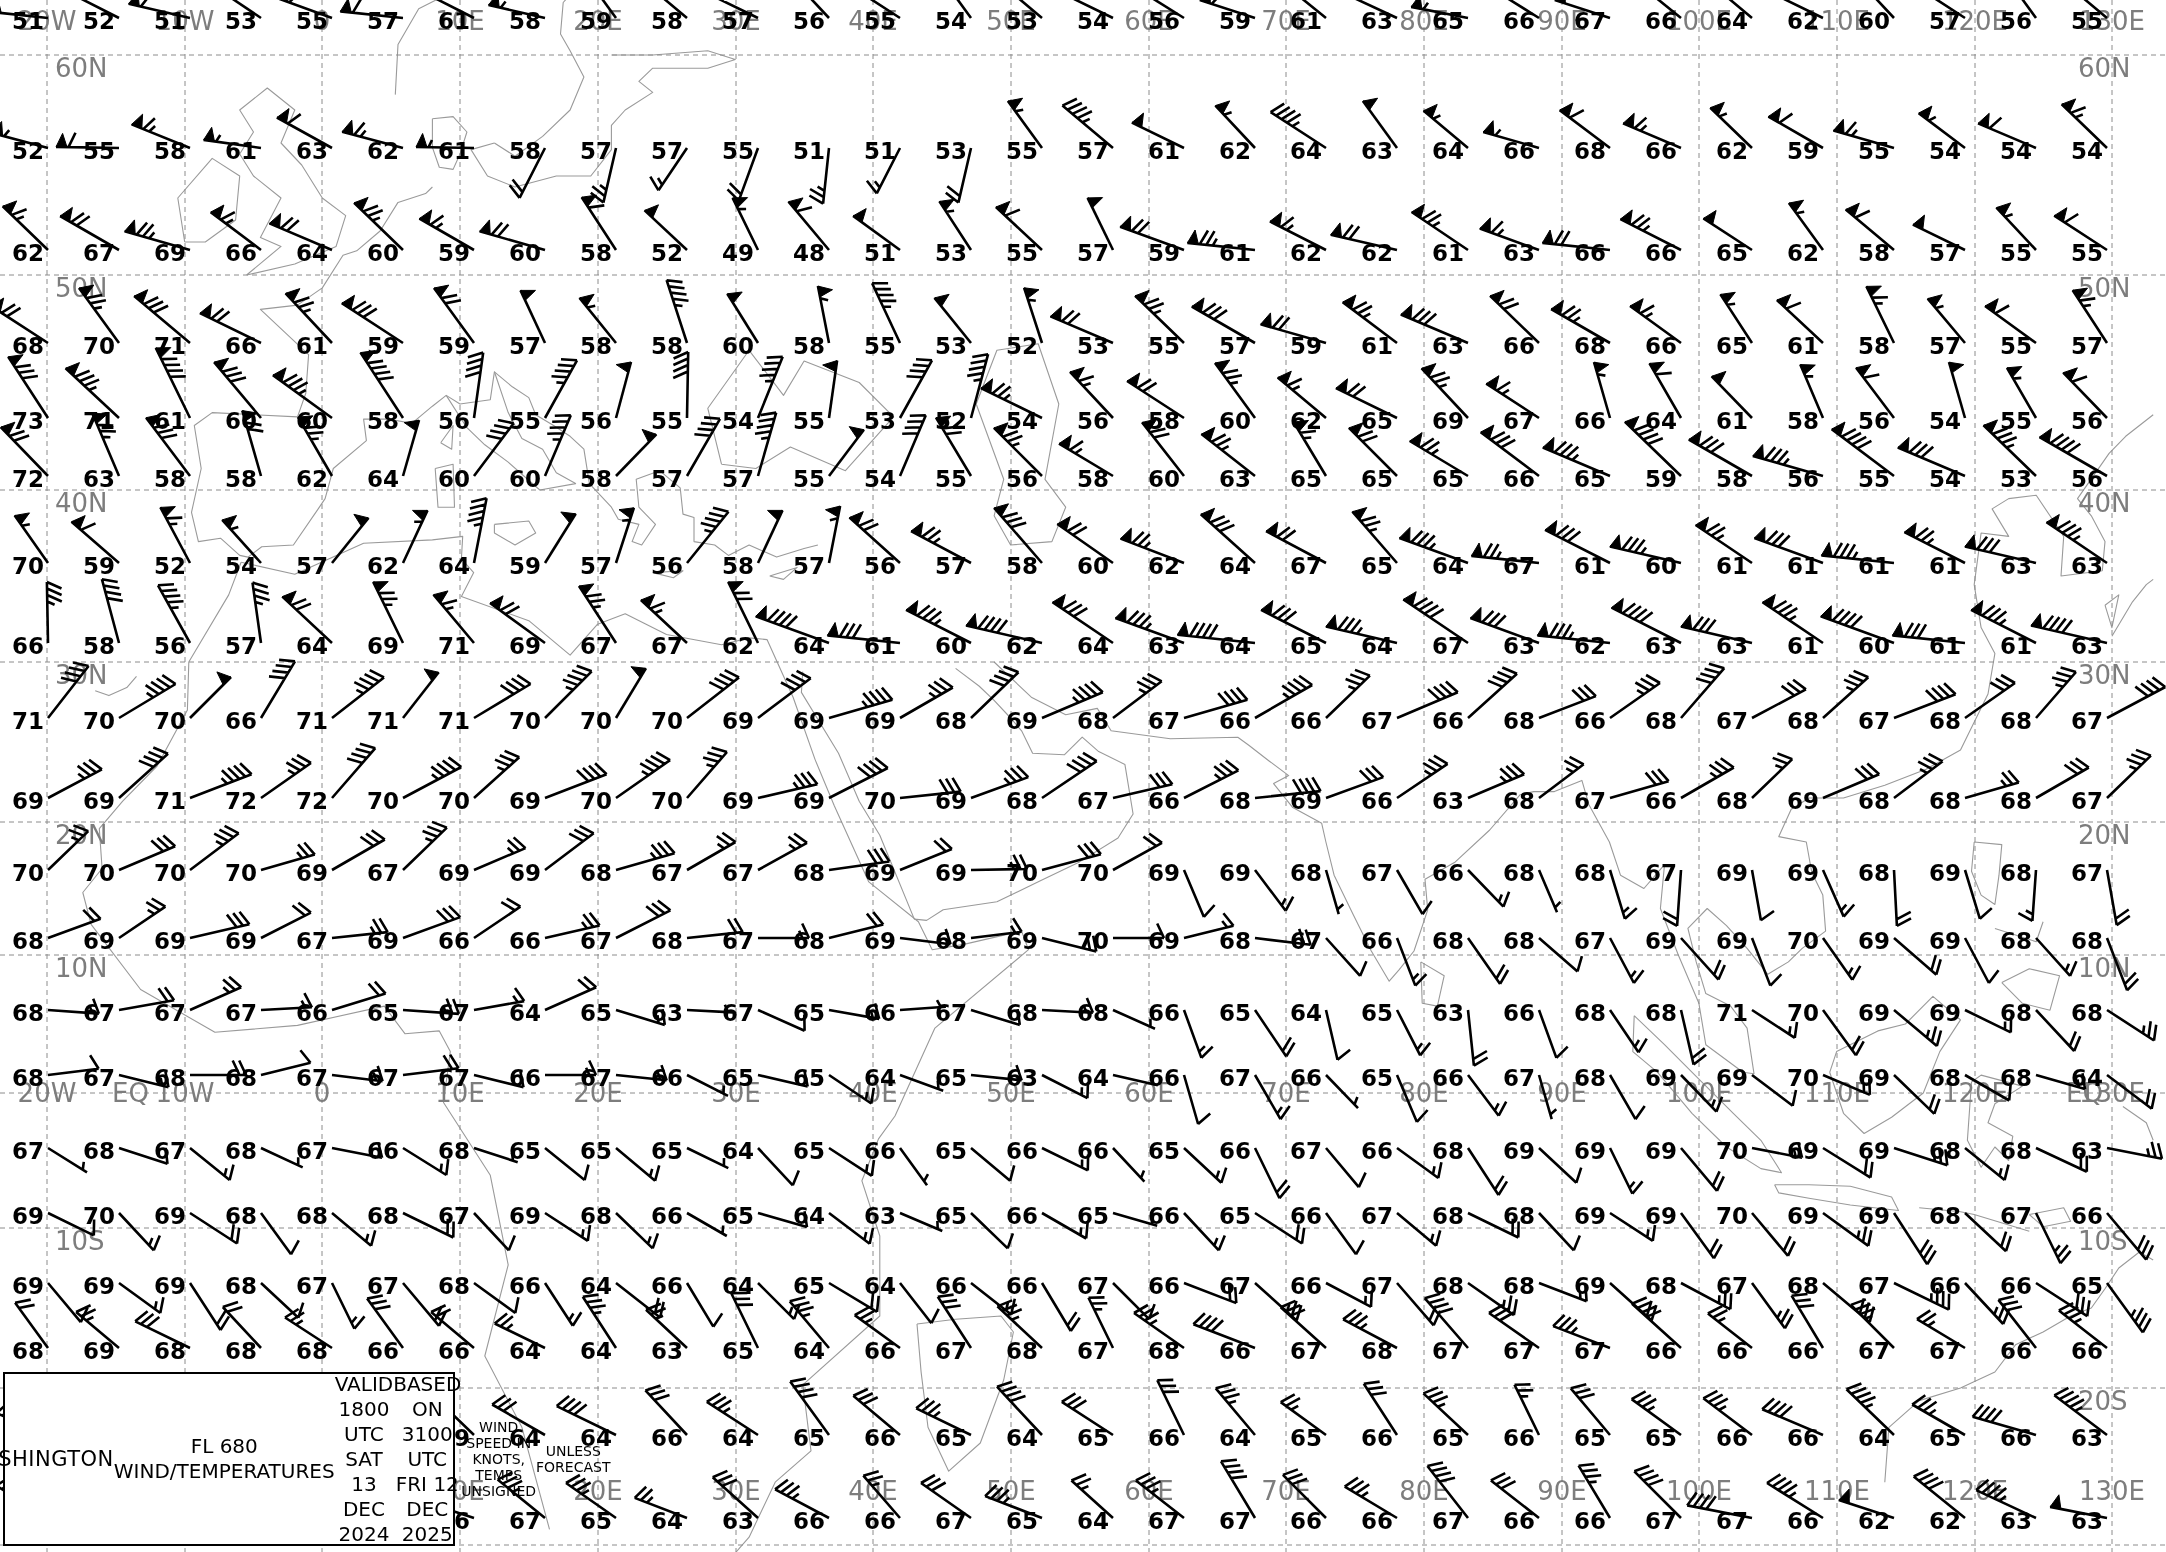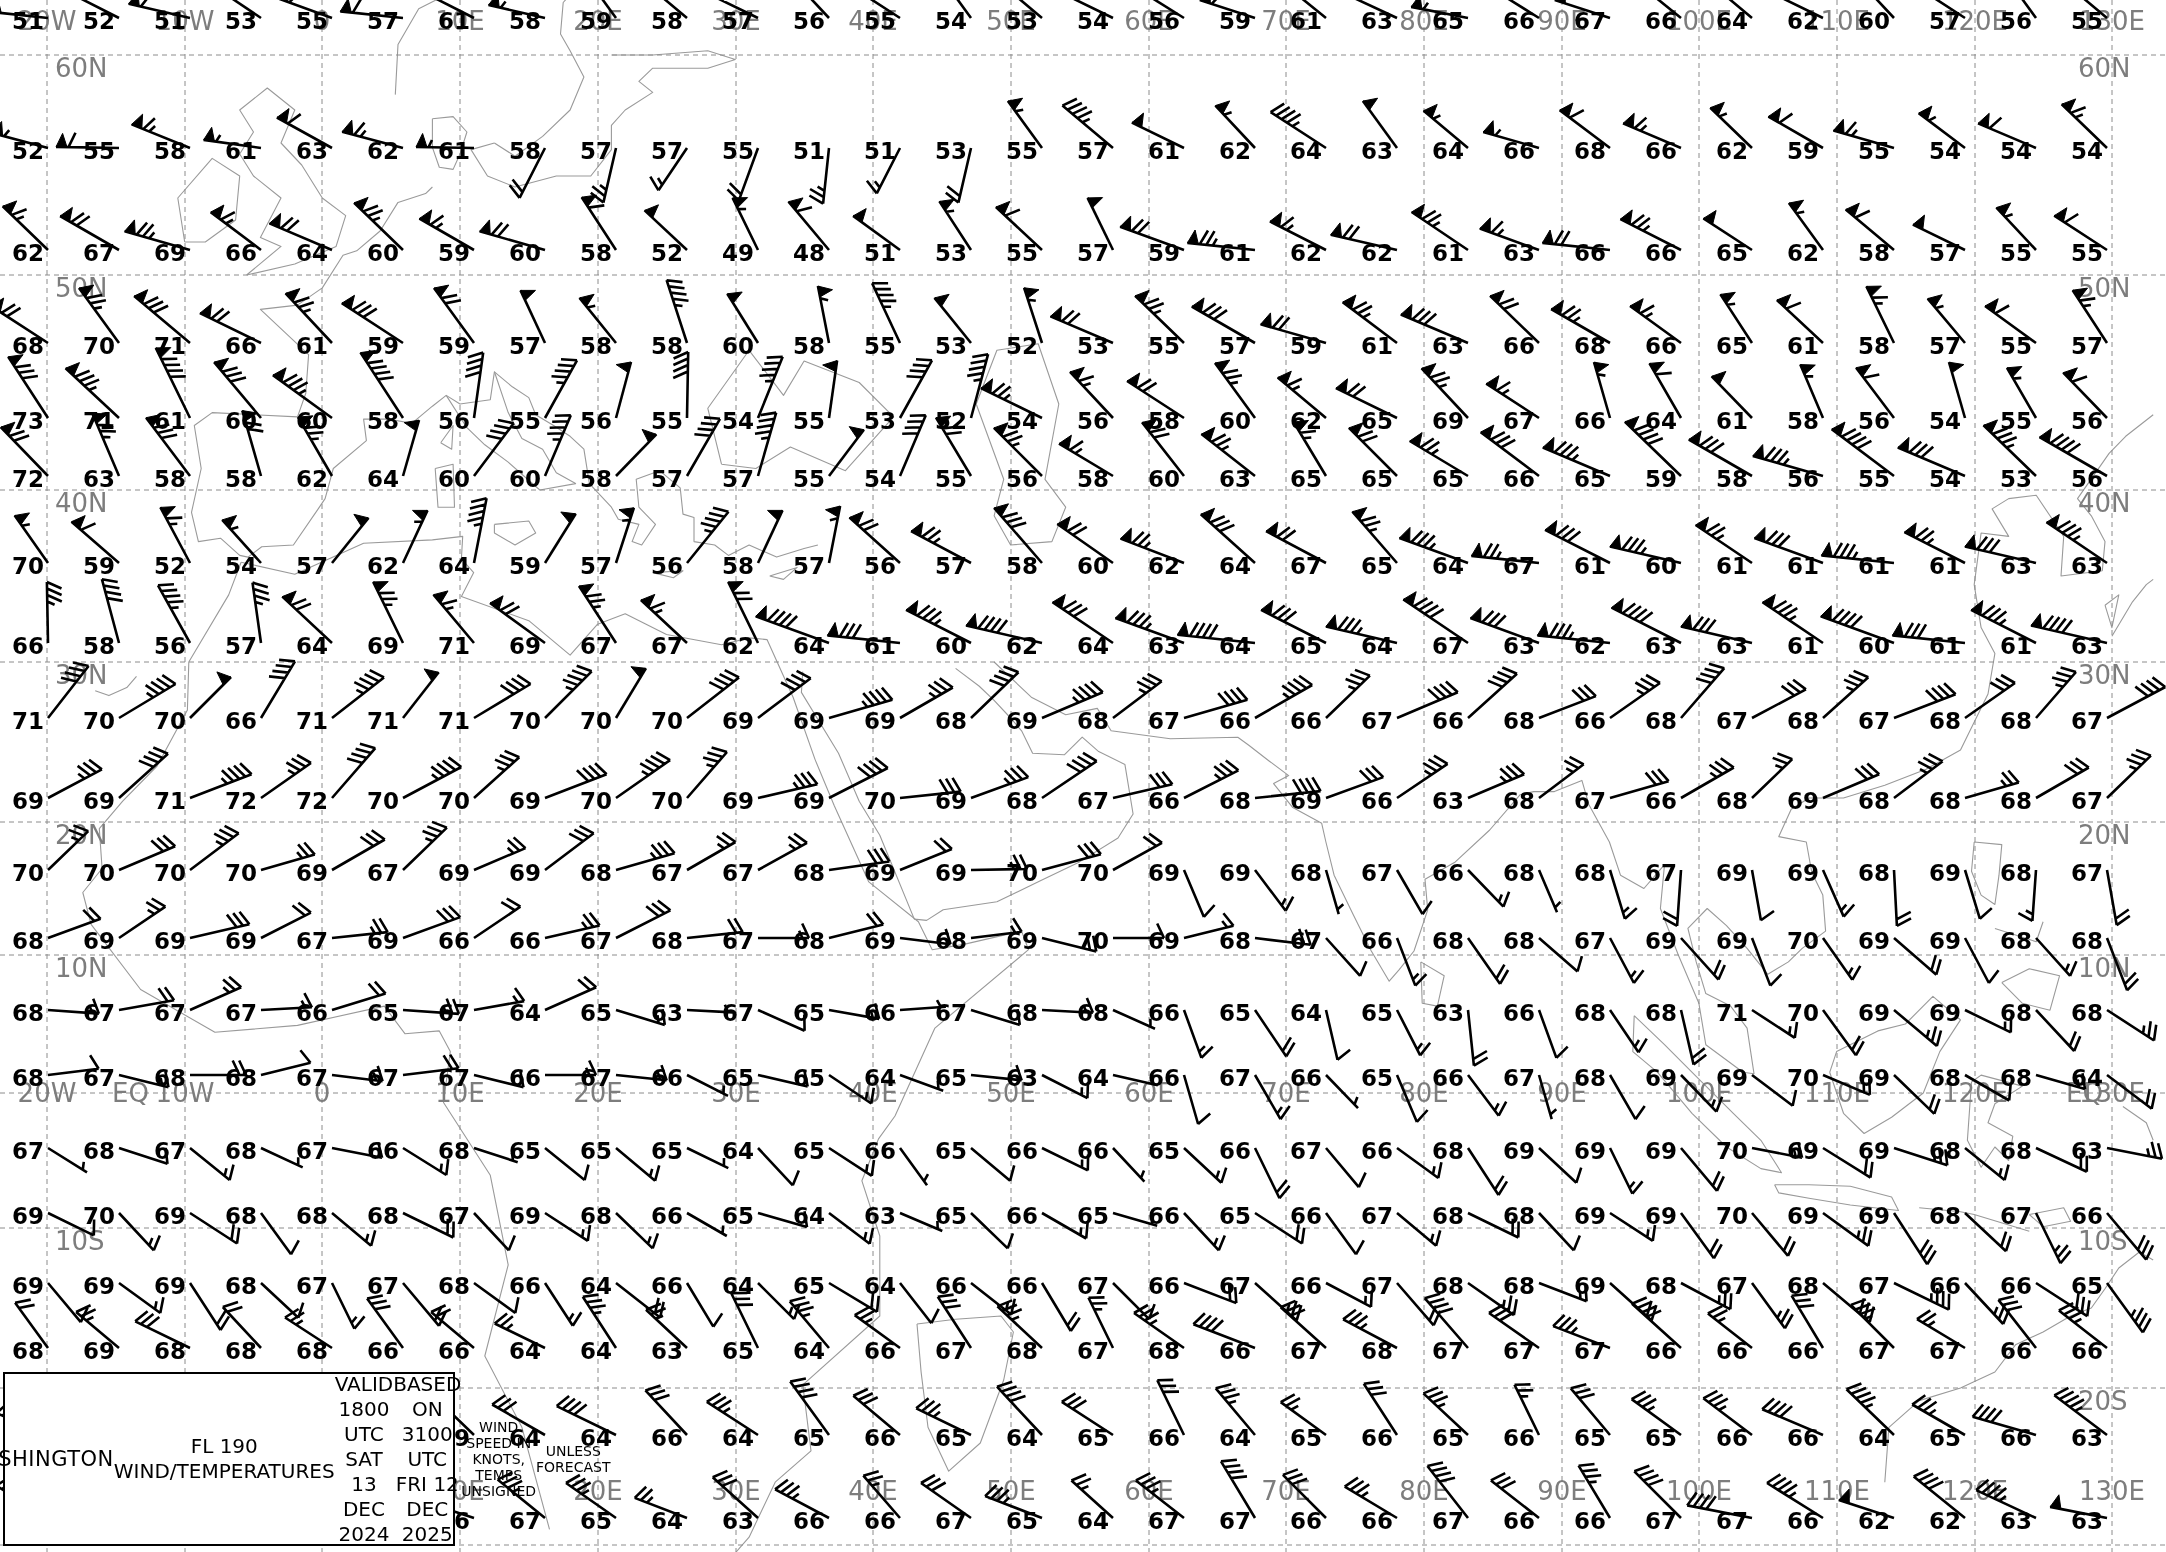--- a/index.html
+++ b/index.html
@@ -2751,20 +2751,20 @@
         <text x="2103" y="1529" text-anchor="end" font-size="23" font-weight="bold" fill="#000000">63</text>
         <path d="M2107.0 1518.0L2050.1 1506.9" stroke="#000000" stroke-width="2.6" fill="none"></path>
         <path d="M2050.1 1506.9L2058.9 1494.8L2060.9 1509.0Z" fill="#000000" stroke="#000000" stroke-width="1"></path>
       </g>
     </svg>
 
   <div id="title-box">
     <div class="tb-big">WORLD AREA FORECAST CENTER</div>
     <div class="tb-big">WASHINGTON</div>
     <div class="tb-gap"></div>
-    <div class="tb-mid">FL 190  WIND/TEMPERATURES</div>
+    <div class="tb-mid">FL 680  WIND/TEMPERATURES</div>
     <div class="tb-mid">VALID 1800 UTC SAT 13 DEC 2024</div>
     <div class="tb-mid">BASED ON 3100 UTC FRI 12 DEC 2025</div>
     <div class="tb-gap"></div>
     <div class="tb-small">WIND SPEED IN KNOTS, TEMPS UNSIGNED</div>
     <div class="tb-small">UNLESS FORECAST</div>
   </div>
 </div>
 
 </body></html>

